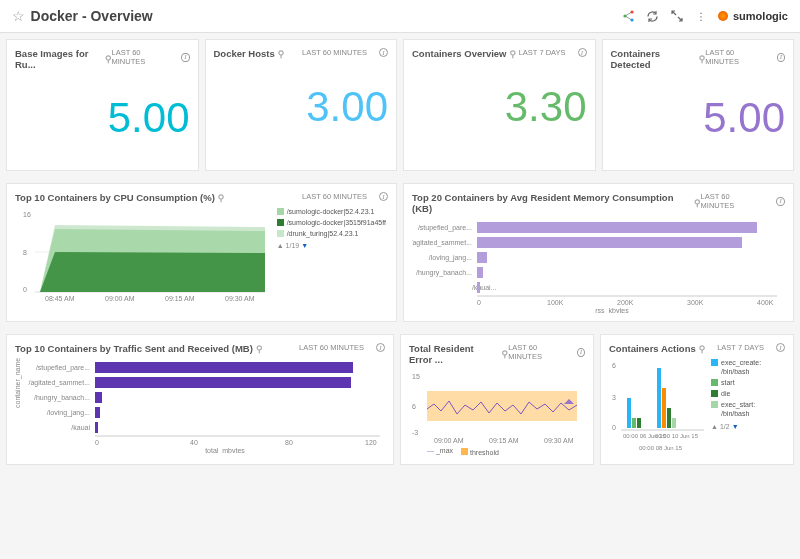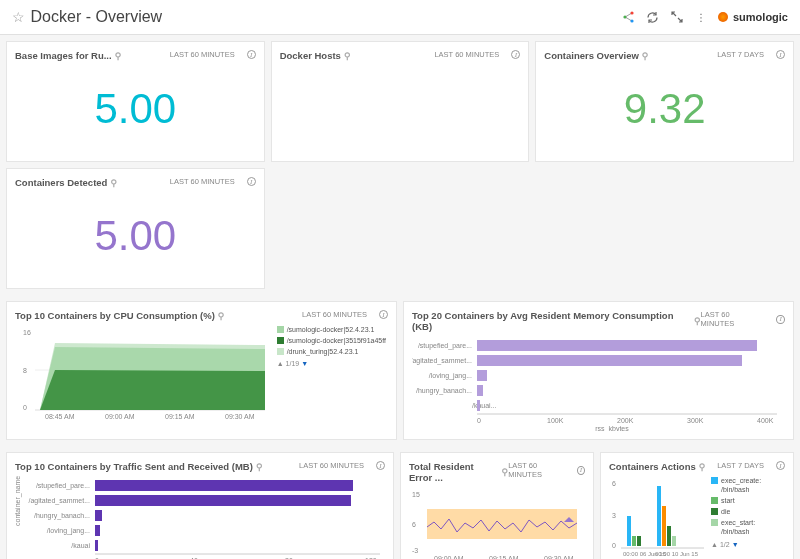--- a/index.html
+++ b/index.html
@@ -1,34 +1,34 @@
 <!DOCTYPE html>
 <html><head>
 <meta charset="utf-8">
 <style>
 *{box-sizing:border-box;margin:0;padding:0;font-family:Arial,Helvetica,sans-serif}
 body{background:#f5f5f5;width:800px;height:559px;overflow:hidden;font-size:10px;color:#333}
 .header{display:flex;align-items:center;justify-content:space-between;padding:8px 12px;background:#fff;border-bottom:1px solid #e0e0e0}
 .header-left{display:flex;align-items:center;gap:6px}
 .star{color:#999;font-size:14px}
-.title{font-size:16px;font-weight:normal;color:#444}
+.title{font-size:14px;font-weight:bold;color:#444}
 .header-right{display:flex;align-items:center;gap:10px}
 .hicon{width:14px;height:14px;cursor:pointer;color:#666;display:flex;align-items:center;justify-content:center}
 .logo{display:flex;align-items:center;gap:5px;font-size:11px;font-weight:bold;color:#333}
 .logo-dot{width:10px;height:10px;border-radius:50%;background:radial-gradient(#ff9800,#e65100)}
-.grid{display:grid;grid-template-columns:repeat(3,1fr);gap:6px;padding:6px}
+.grid{display:grid;grid-template-columns:repeat(4,1fr);gap:6px;padding:6px}
 .row2{grid-template-columns:1fr 1fr}
 .row3{grid-template-columns:2fr 1fr 1fr}
 .panel{background:#fff;border:1px solid #e5e5e5;padding:8px;position:relative}
 .panel-head{display:flex;justify-content:space-between;align-items:flex-start;margin-bottom:4px}
 .panel-title{font-size:9.5px;font-weight:bold;color:#555;display:flex;align-items:center;gap:3px}
 .panel-meta{font-size:7.5px;color:#888;display:flex;align-items:center;gap:12px;text-transform:uppercase}
 .mag{color:#aaa;font-size:9px}
 .info{display:inline-flex;width:9px;height:9px;border:1px solid #999;border-radius:50%;align-items:center;justify-content:center;font-size:7px;color:#999;font-style:italic;font-family:serif}
-.bignum{font-size:42px;font-weight:300;text-align:center;padding:20px 0}
+.bignum{font-size:42px;font-weight:300;text-align:right;padding:20px 0}
 .c-teal{color:#00bcd4}.c-blue{color:#4fc3f7}.c-green{color:#66bb6a}.c-purple{color:#9575cd}
 .chart{position:relative;height:95px}
 .legend{position:absolute;right:2px;top:0;font-size:7px;line-height:1.3;color:#555}
 .legend-item{display:flex;align-items:flex-start;gap:3px;margin-bottom:2px}
 .swatch{width:7px;height:7px;flex-shrink:0;margin-top:1px}
 .pager{font-size:7px;color:#888;display:flex;align-items:center;gap:2px;margin-top:3px}
 .tri{font-size:7px}
 svg{display:block}
 .axis-label{font-size:7px;fill:#888}
 .tick{font-size:7px;fill:#888}
@@ -87,33 +87,34 @@
     <div class="panel-head">
       <span class="panel-title">
           <span>Docker Hosts</span> 
           <span class="mag">⚲</span>
         </span>
       <span class="panel-meta">
           <span>LAST 60 MINUTES</span> 
           <span class="info">i</span>
         </span>
     </div>
+    <div class="bignum c-blue">3.00</div>
   </div>
   <div class="panel">
     <div class="panel-head">
       <span class="panel-title">
           <span>Containers Overview</span> 
           <span class="mag">⚲</span>
         </span>
       <span class="panel-meta">
           <span>LAST 7 DAYS</span> 
           <span class="info">i</span>
         </span>
     </div>
-    <div class="bignum c-green">9.32</div>
+    <div class="bignum c-green">3.30</div>
   </div>
   <div class="panel">
     <div class="panel-head">
       <span class="panel-title">
           <span>Containers Detected</span> 
           <span class="mag">⚲</span>
         </span>
       <span class="panel-meta">
           <span>LAST 60 MINUTES</span> 
           <span class="info">i</span>

